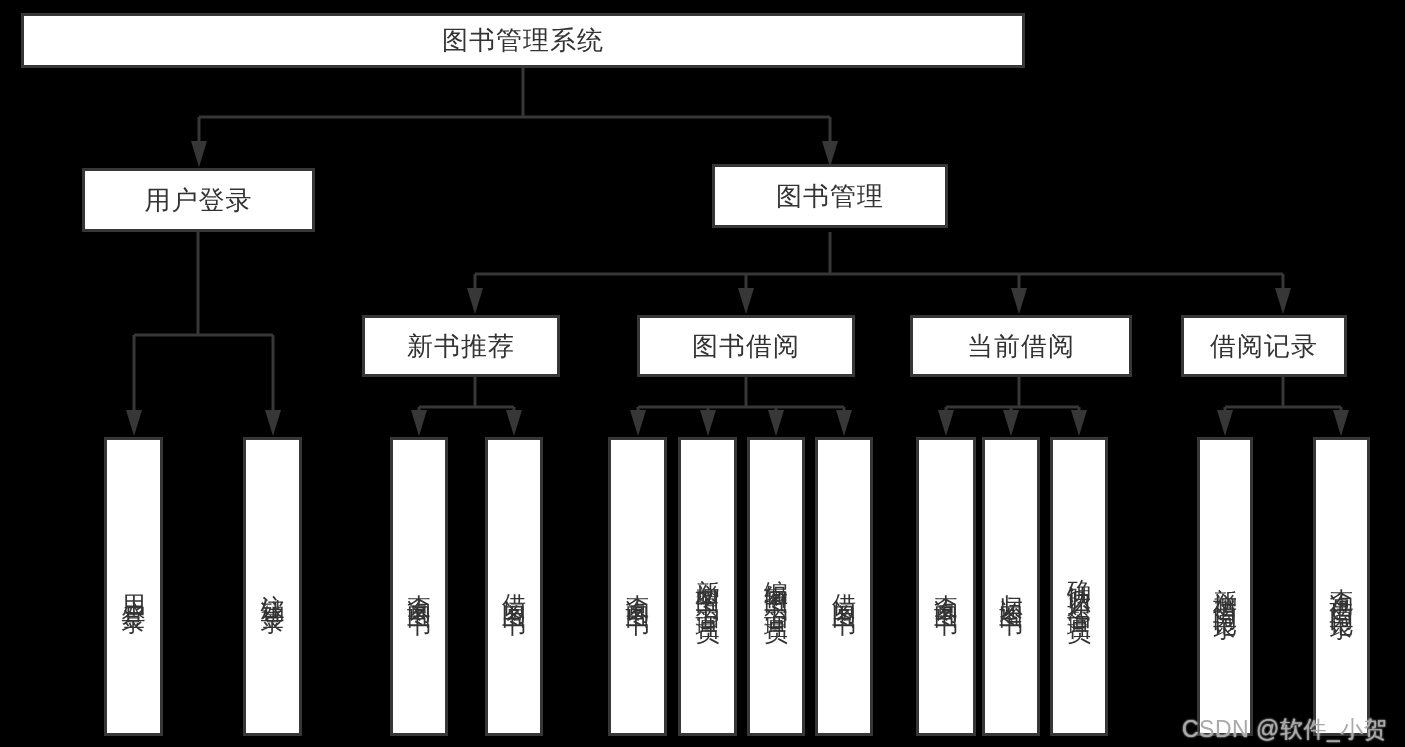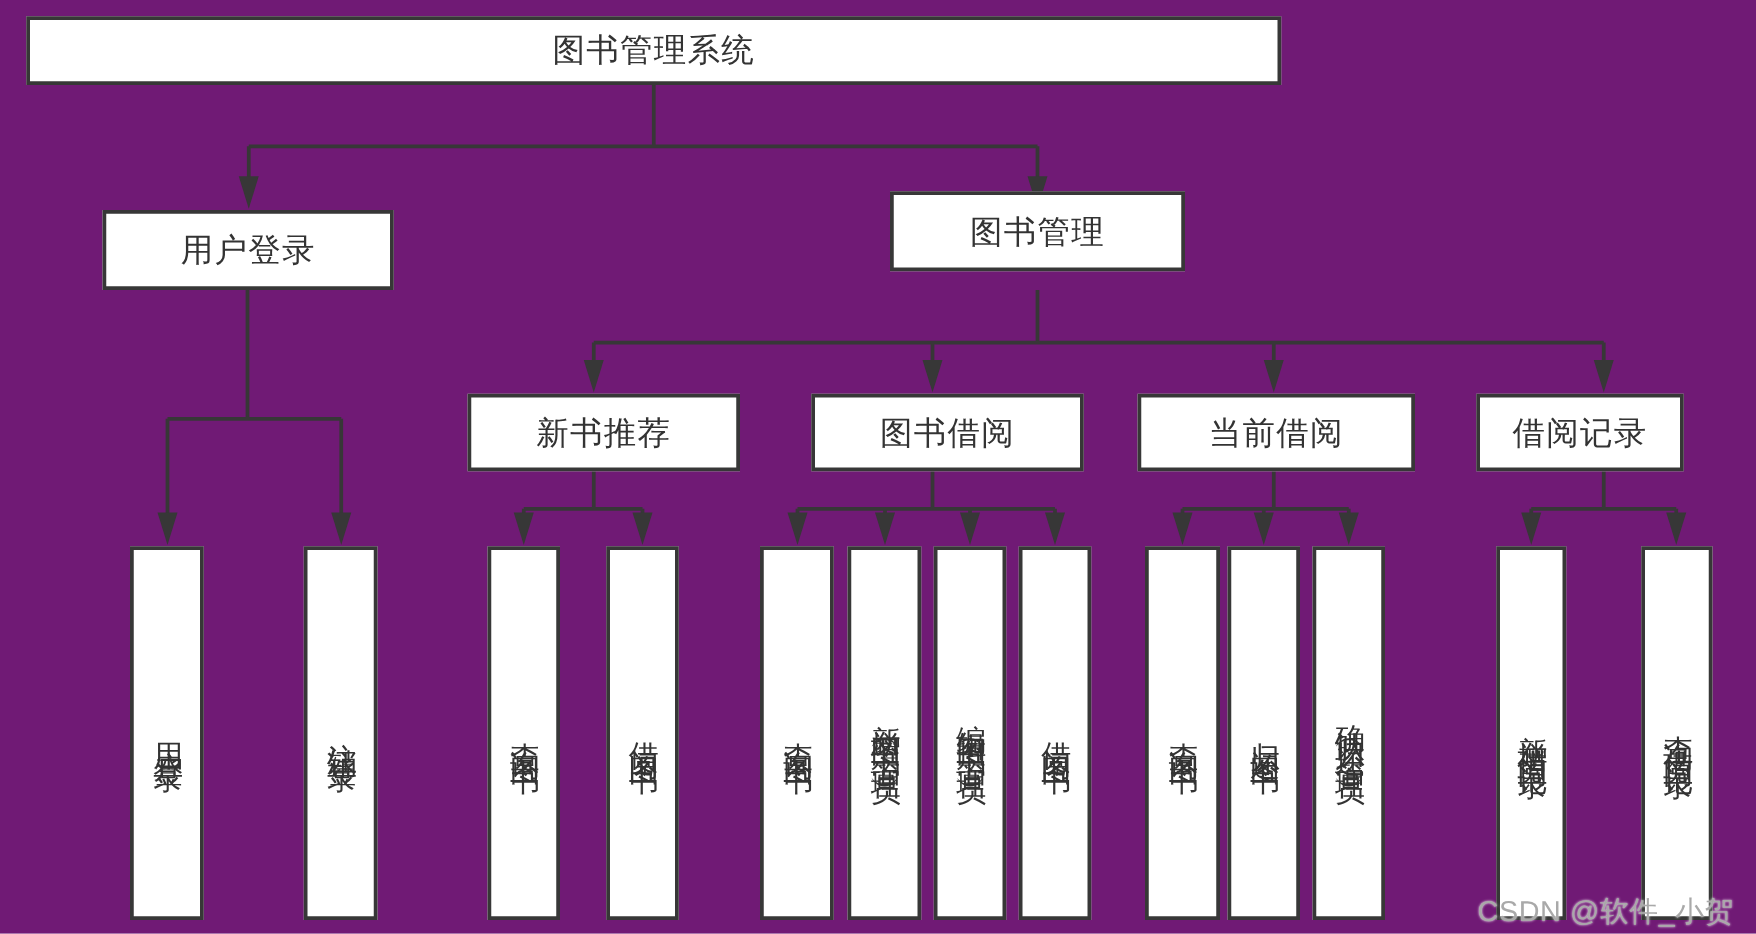--- a/index.html
+++ b/index.html
@@ -5,21 +5,21 @@
   html, body {
     margin: 0;
     padding: 0;
     background: #ffffff;
     font-family: "Liberation Sans", "DejaVu Sans", sans-serif;
   }
   #stage {
     position: relative;
     width: 1405px;
     height: 747px;
-    background: #701a75;
+    background: #000000;
     overflow: hidden;
   }
   #connectors {
     position: absolute;
     left: 0; top: 0;
     width: 1405px;
     height: 747px;
   }
   .node {
     position: absolute;
@@ -29,23 +29,23 @@
     color: #333333;
     display: flex;
     align-items: center;
     justify-content: center;
     text-align: center;
     white-space: nowrap;
   }
   .hnode { font-size: 26px; letter-spacing: 1px; }
   .root  { left: 21px;  top: 13px;  width: 1004px; height: 55px; }
   .n-user-login { left: 82px;  top: 168px; width: 233px; height: 64px; }
-  .n-book-mgmt  { left: 712px; top: 153px; width: 236px; height: 64px; }
-  .n-mid1 { left: 374px;  top: 315px; width: 218px; height: 62px; }
-  .n-mid2 { left: 637px;  top: 315px; width: 218px; height: 62px; margin-left: 12px; }
+  .n-book-mgmt  { left: 712px; top: 164px; width: 236px; height: 64px; }
+  .n-mid1 { left: 362px;  top: 315px; width: 198px; height: 62px; }
+  .n-mid2 { left: 637px;  top: 315px; width: 218px; height: 62px; }
   .n-mid3 { left: 910px;  top: 315px; width: 222px; height: 62px; }
   .n-mid4 { left: 1181px; top: 315px; width: 166px; height: 62px; }
   .vnode { top: 437px; height: 299px; }
   .vnode .vtext {
     writing-mode: vertical-rl;
     text-orientation: mixed;
     font-size: 24px;
     letter-spacing: 6px;
     line-height: 1;
   }

